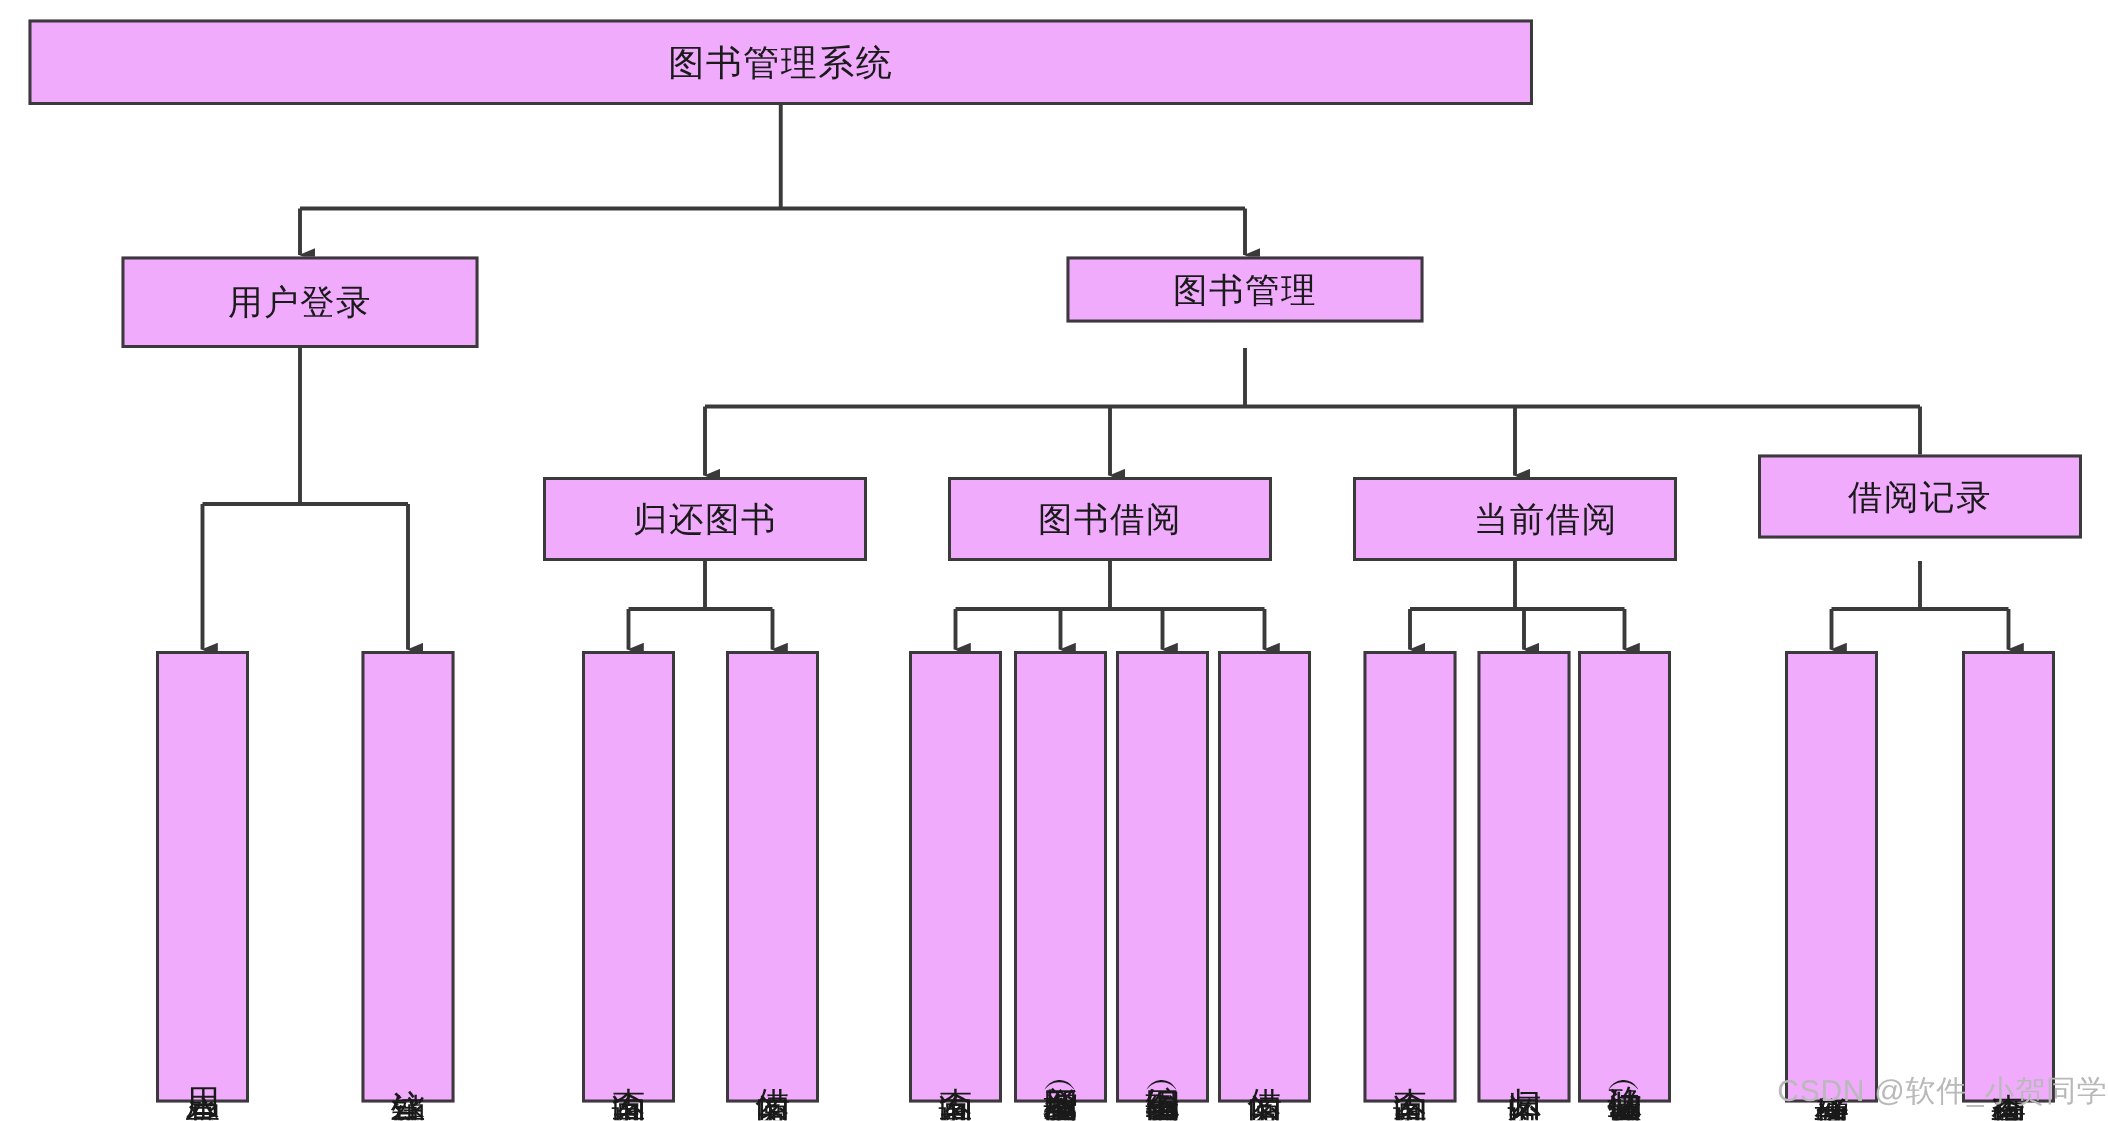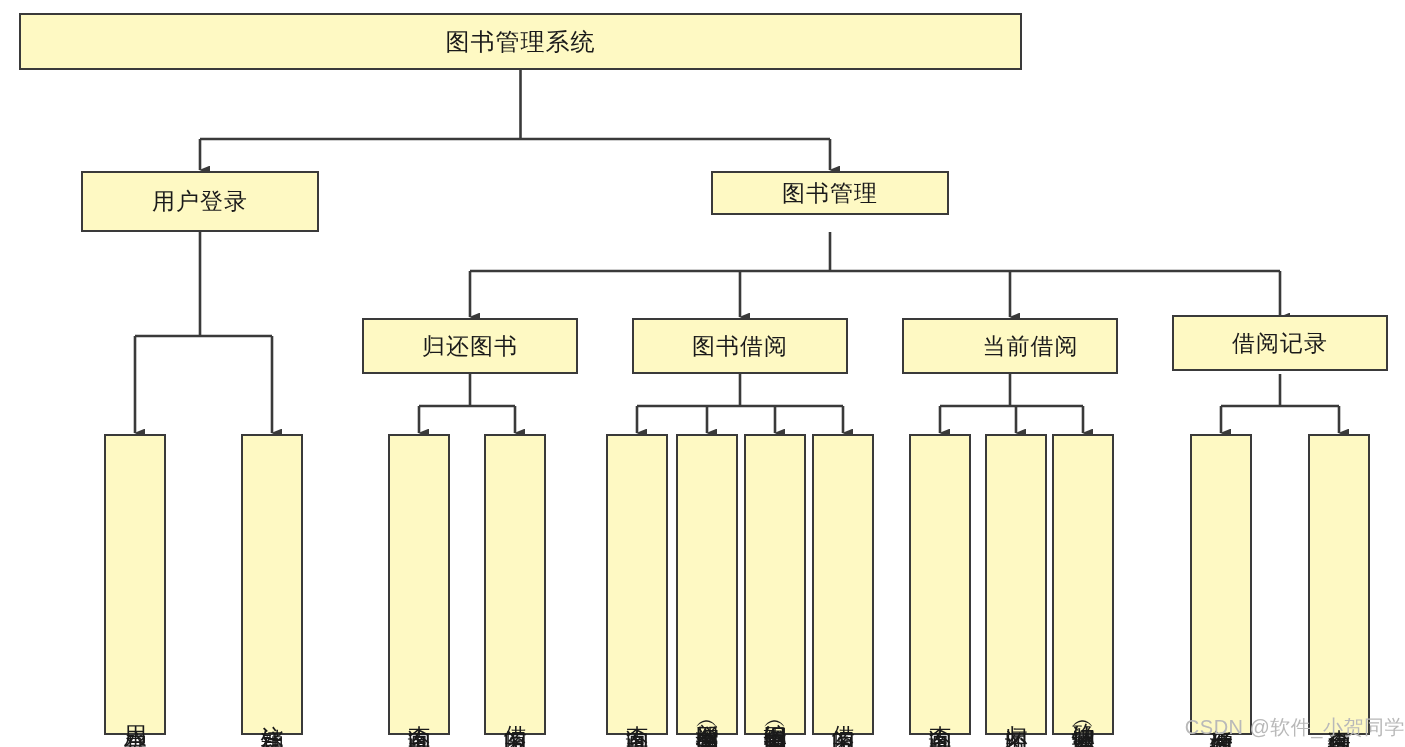--- a/index.html
+++ b/index.html
@@ -17,21 +17,21 @@
   }
   svg#wires{
     position:absolute;
     left:0; top:0;
     width:1405px; height:747px;
     pointer-events:none;
   }
   .node{
     position:absolute;
     box-sizing:border-box;
-    background:#fef9c3;
+    background:#f0abfc;
     border:2.5px solid #3a3a3a;
     display:flex;
     align-items:center;
     justify-content:center;
     color:#1a1a1a;
   }
   .node.h{
     
     font-size:23px;
     letter-spacing:1px;
@@ -125,21 +125,21 @@
       </div>
       <div class="node h" style="left: 362px; top: 318px; width: 216px; height: 56px;">
         <span>归还图书</span>
       </div>
       <div class="node h" style="left: 632px; top: 318px; width: 216px; height: 56px;">
         <span>图书借阅</span>
       </div>
       <div class="node h" style="left: 902px; top: 318px; width: 216px; height: 56px; padding-left: 41px;">
         <span>当前借阅</span>
       </div>
-      <div class="node h" style="left: 1172px; top: 315px; width: 216px; height: 56px;">
+      <div class="node h" style="left: 1172px; top: 303px; width: 216px; height: 56px;">
         <span>借阅记录</span>
       </div>
       <div class="node v" style="left: 104px; top: 434px; width: 62px; height: 301px;">
         <span class="vtext">用户登录</span>
       </div>
       <div class="node v" style="left: 241px; top: 434px; width: 62px; height: 301px;">
         <span class="vtext">注销登录</span>
       </div>
       <div class="node v" style="left: 388px; top: 434px; width: 62px; height: 301px;">
         <span class="vtext">查询图书</span>

